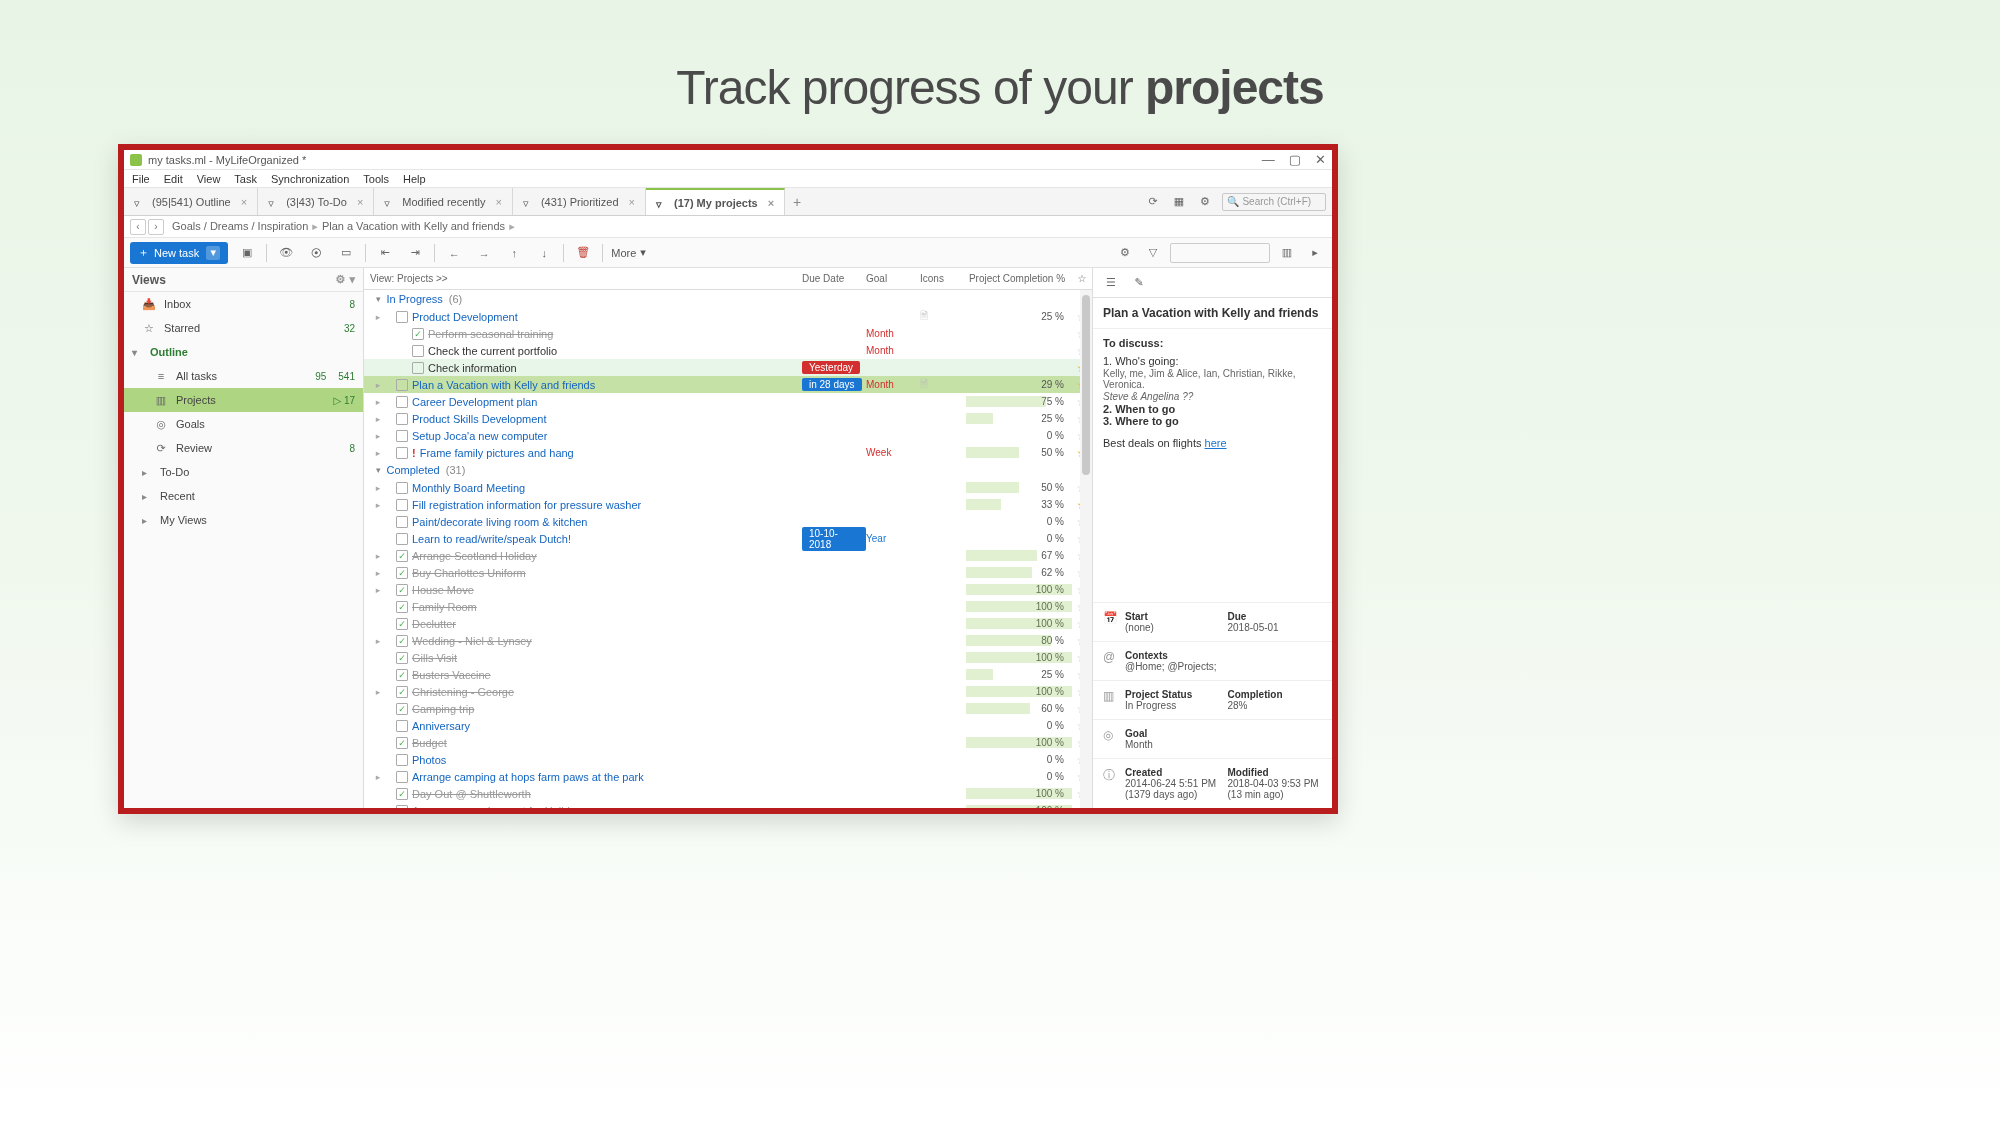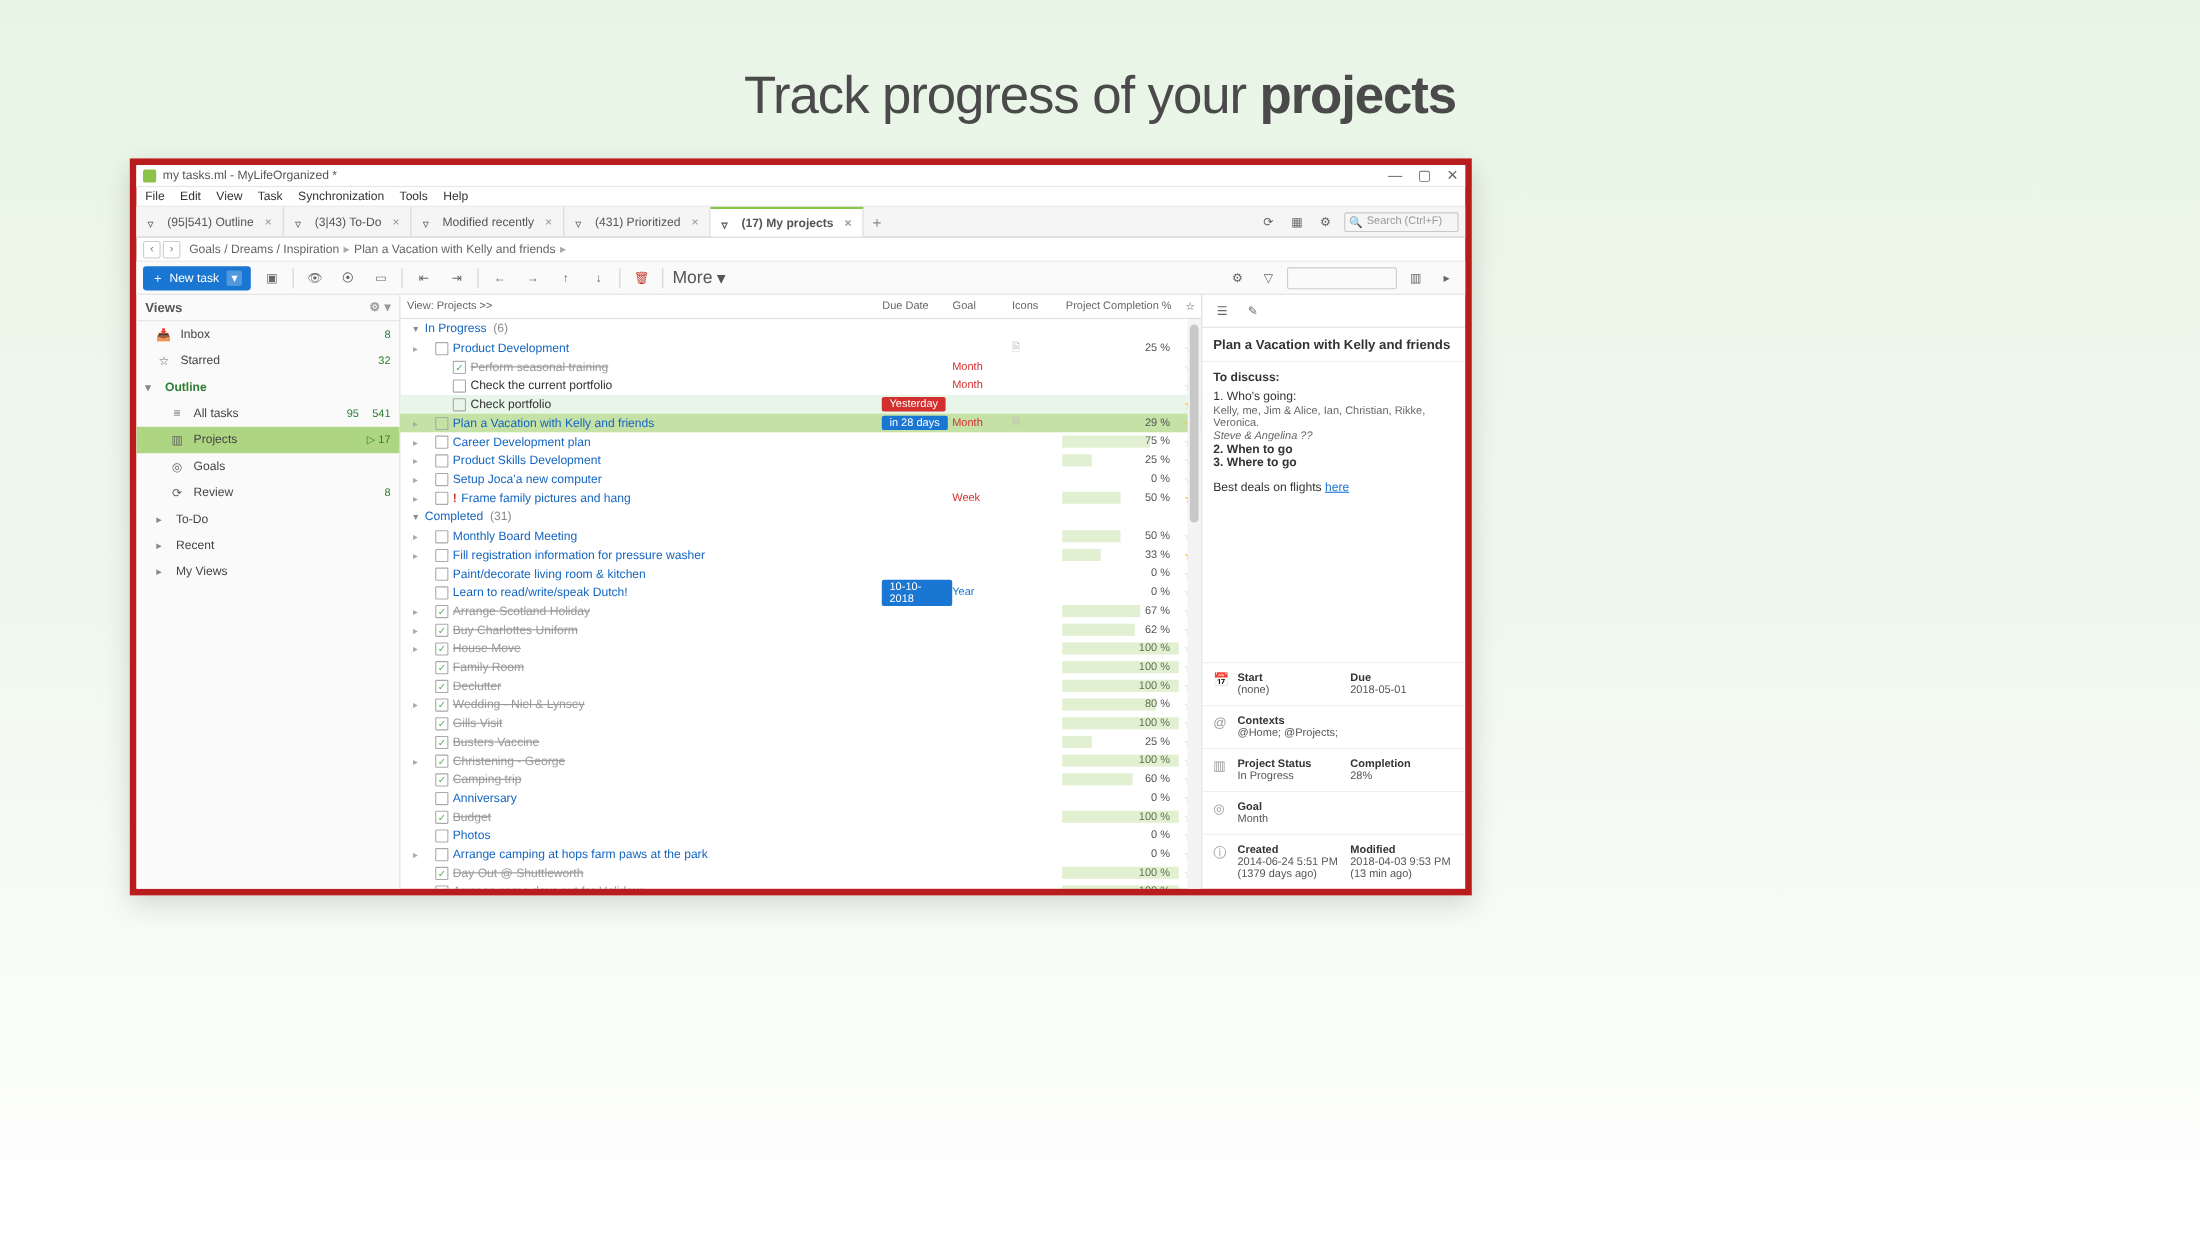--- a/index.html
+++ b/index.html
@@ -19,28 +19,28 @@
 .tab.active{background:#fff;border-top:2px solid #8bc34a;font-weight:600}
 .tab .x{font-size:11px;color:#999;margin-left:4px}
 .tab .ticn{width:12px;height:10px;display:inline-block}
 .tab-add{width:24px;display:flex;align-items:center;justify-content:center;color:#888;font-size:14px;cursor:pointer}
 .tab-right{margin-left:auto;display:flex;align-items:center;gap:8px;padding:0 6px}
 .tab-right .ibtn{width:18px;height:18px;display:flex;align-items:center;justify-content:center;color:#666;cursor:pointer}
 .searchbox{width:104px;height:18px;border:1px solid #c8c8c8;border-radius:2px;font-size:10px;padding:0 4px;display:flex;align-items:center;gap:3px;color:#999}
 .breadcrumbbar{height:22px;display:flex;align-items:center;padding:0 6px;gap:8px;border-bottom:1px solid #e5e5e5;font-size:11px;color:#666}
 .breadcrumbbar .nav{display:flex;gap:2px}
 .breadcrumbbar .nav span{width:16px;height:16px;border:1px solid #ccc;border-radius:2px;display:flex;align-items:center;justify-content:center;cursor:pointer;color:#777;font-size:10px}
-.breadcrumbbar .bc{display:flex;gap:4px;align-items:center}
+.breadcrumbbar .bc{display:flex;gap:4px;align-items:flex-start}
 .breadcrumbbar .bc .sep{color:#aaa}
 .toolbarrow{height:30px;display:flex;align-items:center;padding:0 6px;gap:8px;border-bottom:1px solid #e0e0e0;background:#fafafa}
 .newtask{height:22px;background:#1976d2;color:#fff;border-radius:3px;display:flex;align-items:center;gap:5px;padding:0 8px;font-size:11px;cursor:pointer}
 .newtask .plus{background:rgba(255,255,255,.25);width:14px;height:14px;display:flex;align-items:center;justify-content:center;border-radius:2px;margin-left:2px}
 .tbtn{width:22px;height:22px;display:flex;align-items:center;justify-content:center;color:#666;cursor:pointer;border-radius:2px}
 .tsep{width:1px;height:18px;background:#d0d0d0}
-.more{font-size:16px;color:#555;cursor:pointer;display:flex;align-items:center;gap:4px}
+.more{font-size:11px;color:#555;cursor:pointer;display:flex;align-items:center;gap:4px}
 .tb-right{margin-left:auto;display:flex;align-items:center;gap:6px}
 .filterbox{width:100px;height:20px;border:1px solid #ccc;border-radius:2px}
 .body{flex:1;display:flex;overflow:hidden}
 .sidebar{width:240px;border-right:1px solid #ddd;background:#fafafa;display:flex;flex-direction:column}
 .sidebar-hdr{height:24px;display:flex;align-items:center;justify-content:space-between;padding:0 8px;font-size:12px;font-weight:600;color:#555;border-bottom:1px solid #e5e5e5}
 .sidebar-hdr .ctl{display:flex;gap:4px;color:#999;font-size:11px}
 .sb-item{height:24px;display:flex;align-items:center;padding:0 8px 0 18px;gap:8px;font-size:11px;color:#444;cursor:pointer}
 .sb-item .cnt{margin-left:auto;font-size:10px;color:#2e7d32}
 .sb-item .cnt2{font-size:10px;color:#2e7d32;margin-left:4px}
 .sb-item.grp{padding-left:8px;color:#2e7d32;font-weight:600}
@@ -312,21 +312,21 @@
             <span class="due"></span>
             <span class="goal" style="color:#d32f2f">Month</span>
             <span class="ic"></span>
             <span class="comp"></span>
             <span class="star">☆</span>
           </div>
           <div class="trow" style="background: rgb(232, 245, 233);">
             <span class="gutter"></span>
             <span style="width:26px;flex-shrink:0"></span>
             <span class="cb"></span>
-            <span class="nm">Check portfolio</span>
+            <span class="nm">Check information</span>
             <span class="due"><span class="pill red">Yesterday</span></span>
             <span class="goal" style="color:"></span>
             <span class="ic"></span>
             <span class="comp"></span>
             <span class="star on">★</span>
           </div>
           <div class="trow sel">
             <span class="gutter">▸</span>
             <span style="width:10px;flex-shrink:0"></span>
             <span class="cb"></span>

